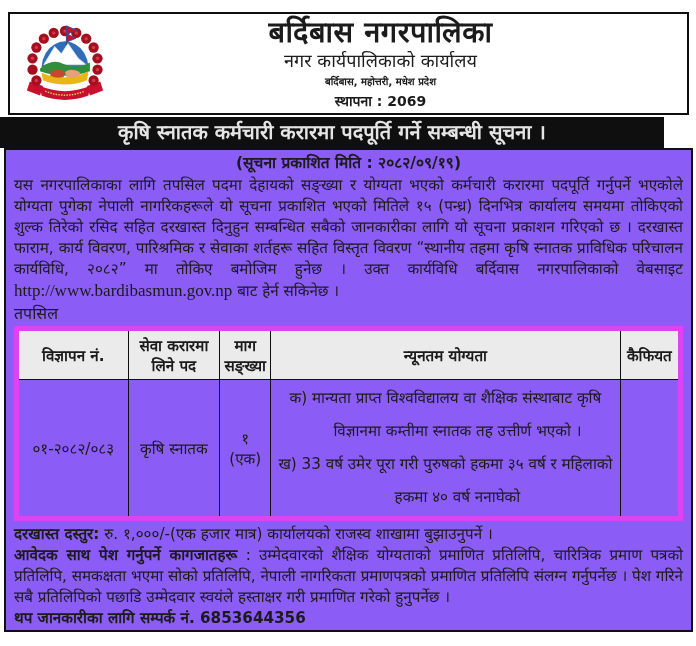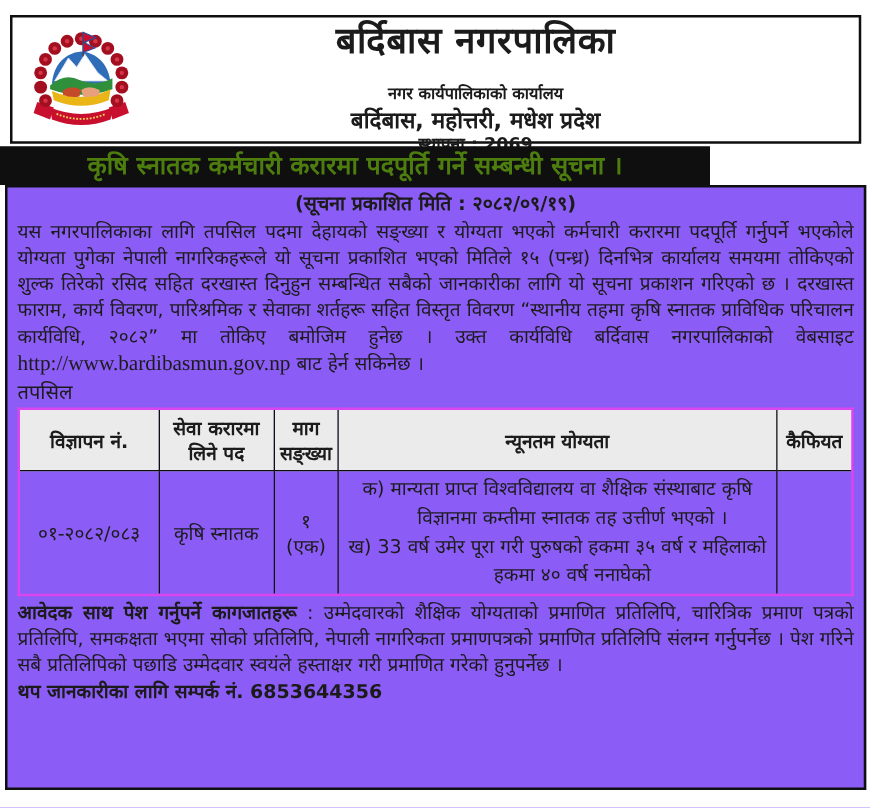--- a/index.html
+++ b/index.html
@@ -11,54 +11,54 @@
   .page { position:relative; width:696px; height:646px; background:#fff;padding-left:31px; }
 
   
   .header-box {
     position:absolute; left:8px; top:12px; width:681px; height:103px;
     border:2px solid #0f0f0f; box-sizing:border-box; background:#fff;
   }
   .emblem { position:absolute; left:8px; top:6px; width:94px; height:88px; }
   .header-text { position:absolute; left:104px; right:40px; top:0; text-align:center; }
   .h-title  { font-size:29px; font-weight:bold; line-height:36px; letter-spacing:.5px; }
-  .h-office { font-size:13px; font-weight:bold; line-height:22px;margin-top:15px; }
-  .h-addr   { font-size:18px; font-weight:bold; line-height:20px; }
+  .h-office { font-size:18px; font-weight:normal; line-height:22px; }
+  .h-addr   { font-size:10px; font-weight:bold; line-height:20px; }
   .h-est    { font-size:14px; font-weight:bold; line-height:19px; }
 
   
   .banner {
-    position:absolute; left:0; top:117px; width:568px; height:31px;
-    background:#0f0f0f; color:#4d7c0f; text-align:center;
+    position:absolute; left:0; top:117px; width:664px; height:31px;
+    background:#0f0f0f; color:#e5e5e5; text-align:center;
     font-size:20px; font-weight:bold; line-height:31px;
   }
 
   
   .content-box {
     position:absolute; left:4px; top:148px; width:689px; height:484px;
     border:2px solid #0f0f0f; box-sizing:border-box;
     padding:3px 8px 0 8px; background:#8b5cf6;
   }
   .pub-date { text-align:center; font-weight:bold; font-size:15.5px; line-height:21px; margin:0 0 1px 0; }
   .body-par { text-align:justify; font-size:15.2px; line-height:21px; margin:0; }
   .url { font-family:"Liberation Serif", serif; font-size:17px; }
   .tapasil { text-align:left; font-weight:normal; font-size:16px; line-height:21px; margin:1px 0 2px 0; }
 
   
-  table.notice { width:100%; border-collapse:collapse; border:2px solid #d946ef; }
+  table.notice { width:100%; border-collapse:collapse; border:5px solid #d946ef; }
   table.notice th {
     background:#ebebeb; border:1.5px solid #0f0f0f;
     font-size:15.2px; font-weight:bold; padding:2px 3px; height:44px; text-align:center;
   }
   table.notice td {
     border:1.5px solid #0f0f0f; font-size:15.2px; padding:2px 5px;
     text-align:center; vertical-align:middle; height:94px;
   }
   td.qual { text-align:left; }
-  .qual-line { padding-left:24px; text-indent:-24px; line-height:23px; }
+  .qual-line { padding-left:24px; text-indent:-24px; line-height:33px; }
   .col-ad{width:16.8%} .col-post{width:13.8%} .col-qty{width:7.7%} .col-qual{width:52.6%} .col-rem{width:9.1%}
 
   
   .footer { margin-top:3px; }
   .footer p { margin:0; text-align:justify; font-size:15.2px; line-height:21px; }
   .footer b { font-weight:bold; }
 </style>
 </head>
 <body>
 
@@ -165,18 +165,19 @@
           <td class="qual">
             <div class="qual-line">क) मान्यता प्राप्त विश्वविद्यालय वा शैक्षिक संस्थाबाट कृषि विज्ञानमा कम्तीमा स्नातक तह उत्तीर्ण भएको ।</div>
             <div class="qual-line">ख) 33 वर्ष उमेर पूरा गरी पुरुषको हकमा ३५ वर्ष र महिलाको हकमा ४० वर्ष ननाघेको</div>
           </td>
           <td></td>
         </tr>
       </tbody>
     </table>
 
     <div class="footer">
+      <p><b>दरखास्त दस्तुर:</b><span> रु. १,०००/-(एक हजार मात्र) कार्यालयको राजस्व शाखामा बुझाउनुपर्ने ।</span></p>
       <p><b>आवेदक साथ पेश गर्नुपर्ने कागजातहरू</b><span> : उम्मेदवारको शैक्षिक योग्यताको प्रमाणित प्रतिलिपि, चारित्रिक प्रमाण पत्रको प्रतिलिपि, समकक्षता भएमा सोको प्रतिलिपि, नेपाली नागरिकता प्रमाणपत्रको प्रमाणित प्रतिलिपि संलग्न गर्नुपर्नेछ । पेश गरिने सबै प्रतिलिपिको पछाडि उम्मेदवार स्वयंले हस्ताक्षर गरी प्रमाणित गरेको हुनुपर्नेछ ।</span></p>
       <p><b>थप जानकारीका लागि सम्पर्क नं. 6853644356</b><span></span></p>
     </div>
 
   </div>
 </div>
 
 </body></html>

